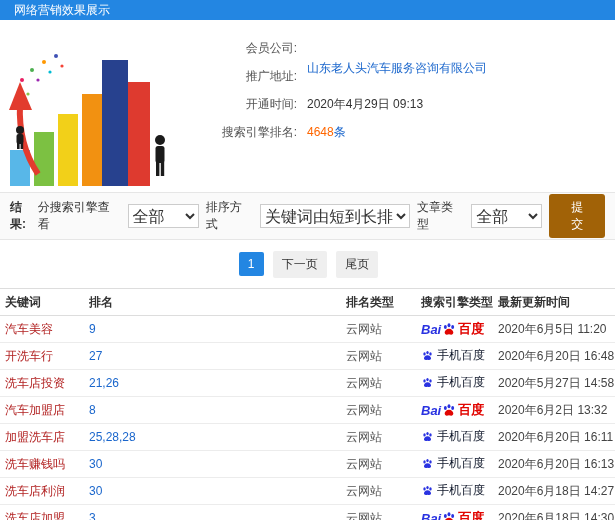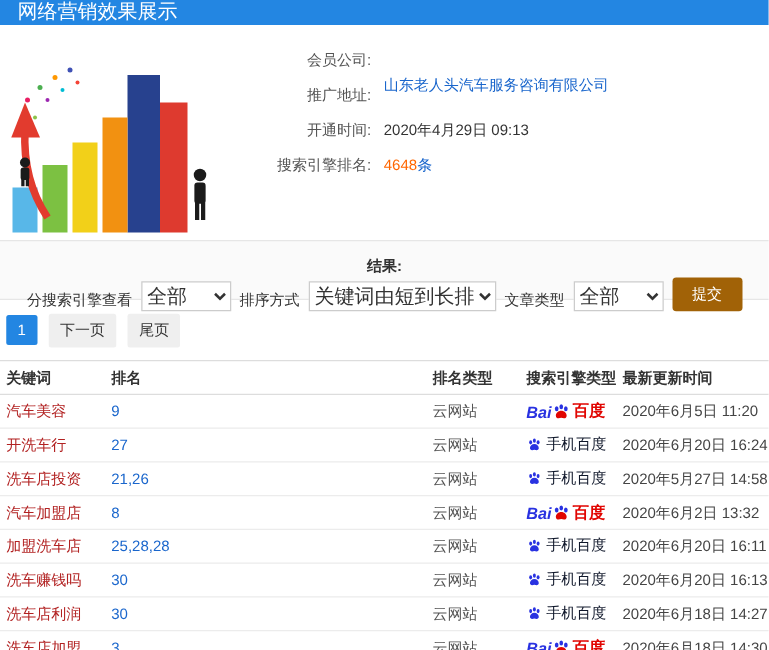--- a/index.html
+++ b/index.html
@@ -5,51 +5,51 @@
   * { box-sizing: border-box; }
   html,body { margin:0; padding:0; }
   body {
     width:615px; height:520px; overflow:hidden;
     background:#fff; color:#333;
     font-family:"Liberation Sans","DejaVu Sans",sans-serif;
     font-size:12px;
   }
   .topbar {
     height:20px; line-height:20px; background:#2386e2; color:#fff;
-    padding-left:14px; font-size:16px;
+    padding-left:14px; font-size:12px;
   }
   
   .info-section { display:flex; height:172px; }
   .illus-wrap { width:185px; flex:none; padding:4px 0 0 4px; }
   .info-rows { padding-top:14px; }
   .info-row { display:flex; align-items:center; height:28px; }
   .info-label { width:112px; text-align:right; color:#555; flex:none; }
   .info-value { margin-left:10px; }
   a.link, .link { color:#1a66cc; text-decoration:none;margin-top:41px; }
   .highlight-num { color:#ff6600; }
   
   .filter-bar {
     background:#fafafa; border-top:1px solid #e6e6e6; border-bottom:1px solid #e6e6e6;
-    height:48px; display:flex; align-items:center; padding:12px 10px;flex-direction:column;
+    height:48px; display:flex; align-items:center; padding:12px 10px;
   }
   .result-label { font-weight:bold; color:#333; }
-  .filter-controls { margin:0 auto; display:flex; align-items:flex-end; gap:7px; }
+  .filter-controls { margin:0 auto; display:flex; align-items:center; gap:7px; }
   .filter-label { color:#333; }
   select {
     height:24px; border:1px solid #ccc; background:#fff; color:#333;
     font-size:16px; font-family:inherit;
   }
   .sel-engine, .sel-type { width:72px; }
   .sel-sort { width:150px; }
   .submit-btn {
     background:#a16207; color:#fff; border:none; border-radius:3px;
     padding:5px 16px; font-size:12px; font-family:inherit; cursor:pointer;
   }
   
-  .pagination { padding:11px 0 10px 2px; }
+  .pagination { text-align:center; padding:11px 0 10px 2px; }
   .page-current {
     display:inline-block; min-width:12px; padding:5px 9px; background:#2386e2;
     color:#fff; border-radius:2px; margin:0 3px; cursor:pointer;
   }
   .page-link {
     display:inline-block; padding:5px 9px; background:#efefef; color:#333;
     border-radius:2px; margin:0 3px; text-decoration:none; cursor:pointer;
   }
   
   .results-table { border-top:1px solid #ddd; }
@@ -193,21 +193,21 @@
         <div class="cell rtype">云网站</div>
         <div class="cell engine"><span class="mobile-baidu">
             <svg width="13" height="13" viewBox="0 0 24 24" style="vertical-align:-2px">
               <ellipse cx="6.5" cy="9" rx="2.2" ry="3" fill="#2932e1"></ellipse>
               <ellipse cx="12" cy="6.5" rx="2.2" ry="3" fill="#2932e1"></ellipse>
               <ellipse cx="17.5" cy="9" rx="2.2" ry="3" fill="#2932e1"></ellipse>
               <path fill="#2932e1" d="M12 11.5c-3.6 0-6.5 2.8-6.5 5.8 0 1.9 1.4 3.2 3.2 3.2 1.2 0 2.1-.7 3.3-.7s2.1.7 3.3.7c1.8 0 3.2-1.3 3.2-3.2 0-3-2.9-5.8-6.5-5.8z"></path>
             </svg>
             <span class="mb-text">手机百度</span>
           </span></div>
-        <div class="cell time">2020年6月20日 16:24</div>
+        <div class="cell time">2020年6月20日 16:48</div>
       </div>
       <div class="trow">
         <div class="cell kw">洗车店投资</div>
         <div class="cell rank">21,26</div>
         <div class="cell rtype">云网站</div>
         <div class="cell engine"><span class="mobile-baidu">
             <svg width="13" height="13" viewBox="0 0 24 24" style="vertical-align:-2px">
               <ellipse cx="6.5" cy="9" rx="2.2" ry="3" fill="#2932e1"></ellipse>
               <ellipse cx="12" cy="6.5" rx="2.2" ry="3" fill="#2932e1"></ellipse>
               <ellipse cx="17.5" cy="9" rx="2.2" ry="3" fill="#2932e1"></ellipse>

